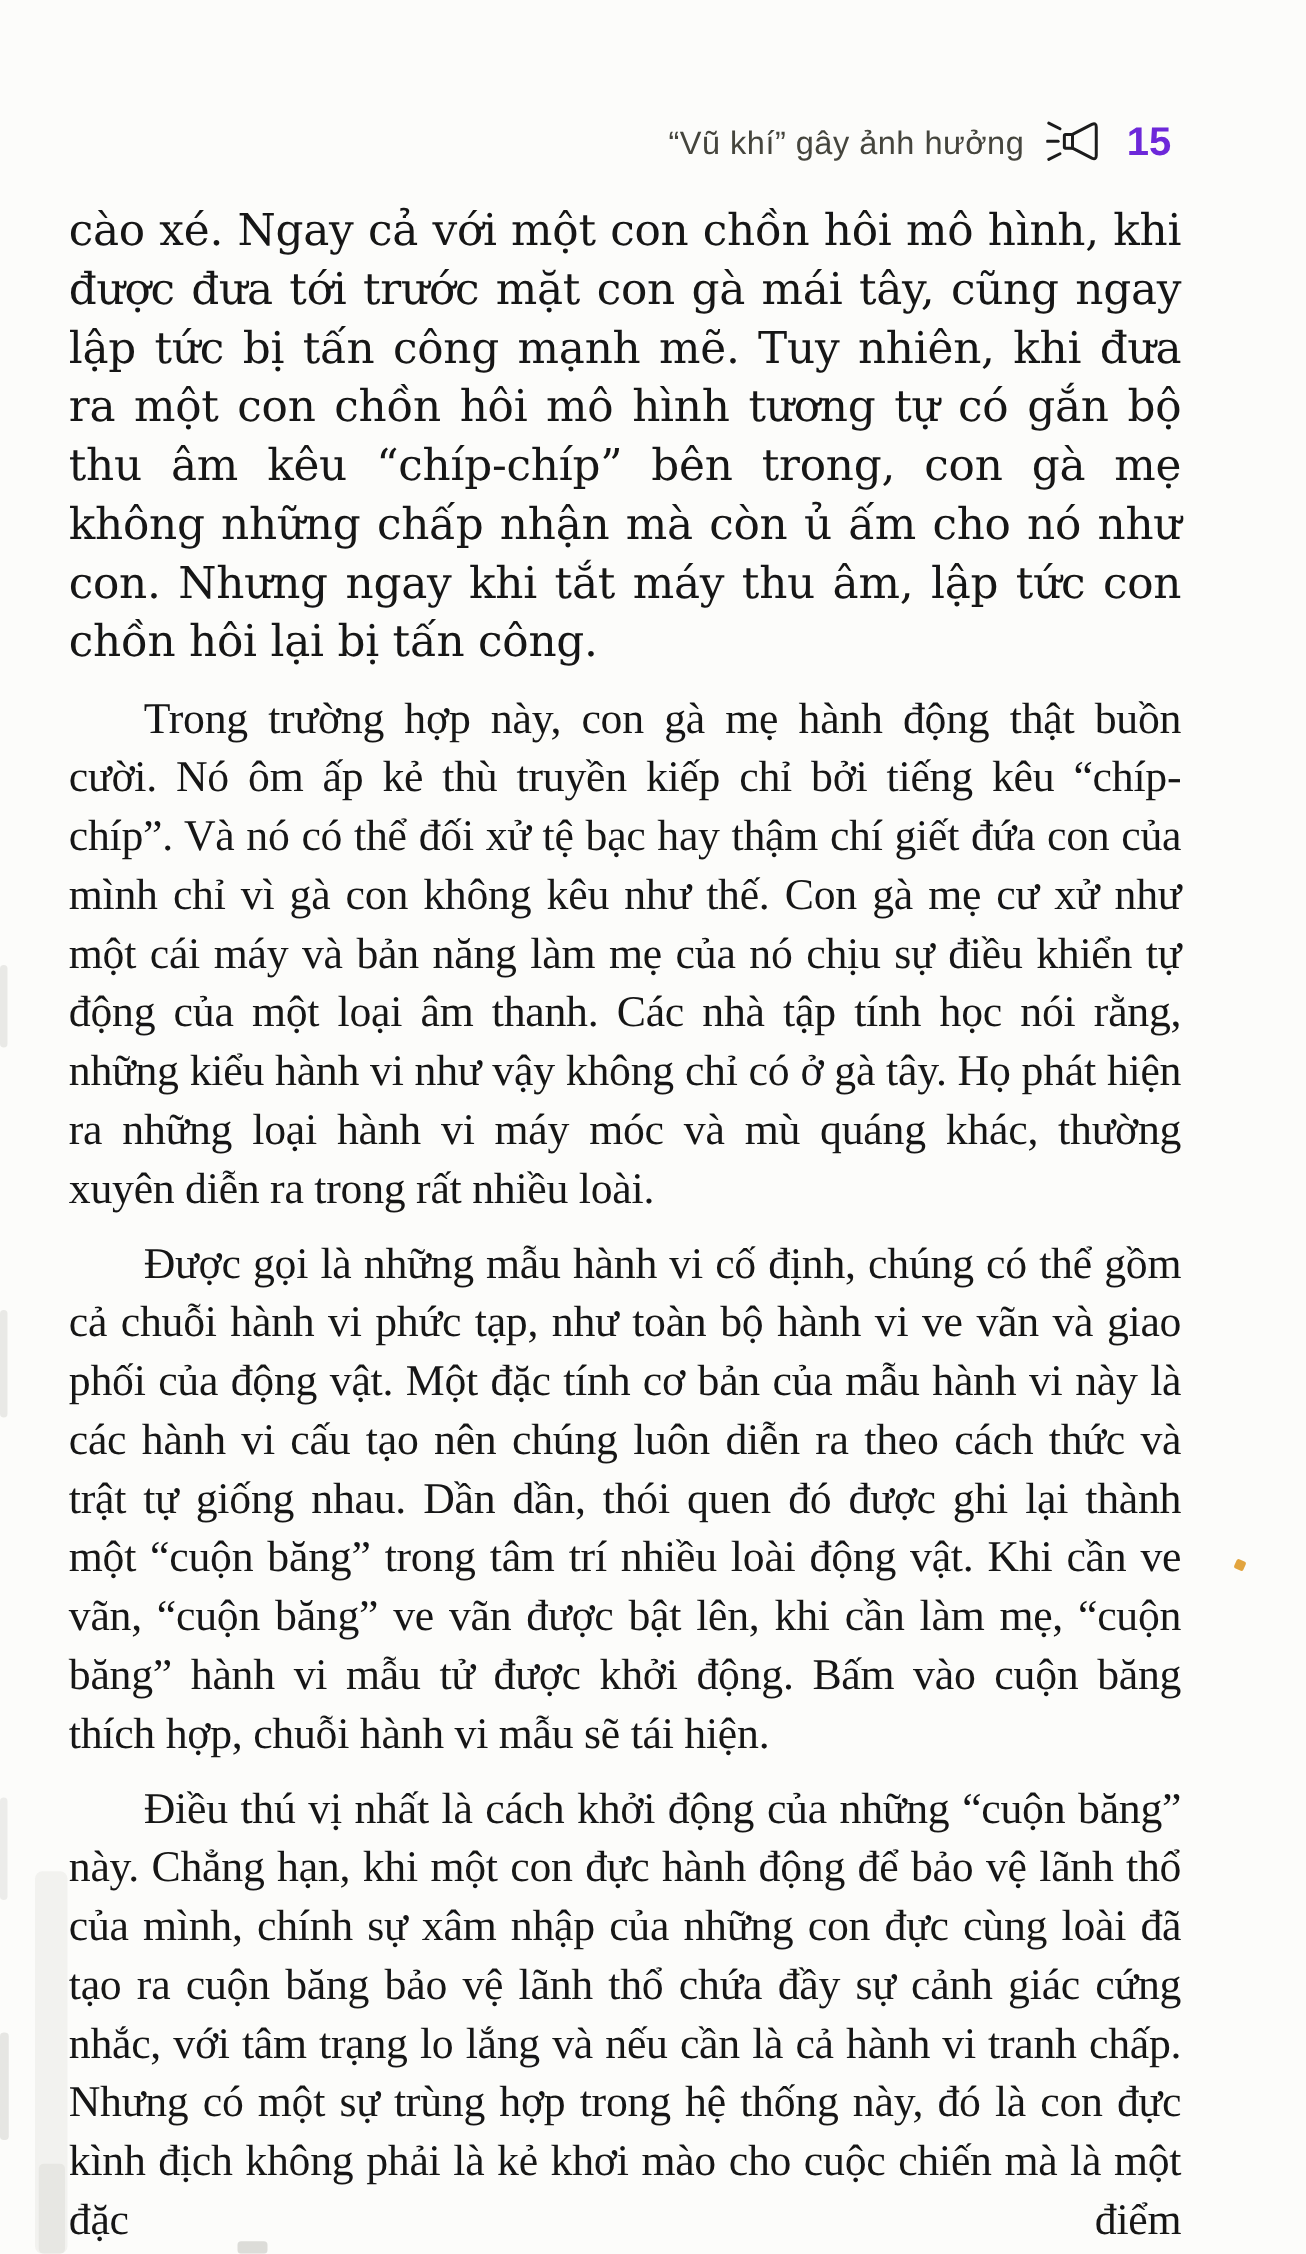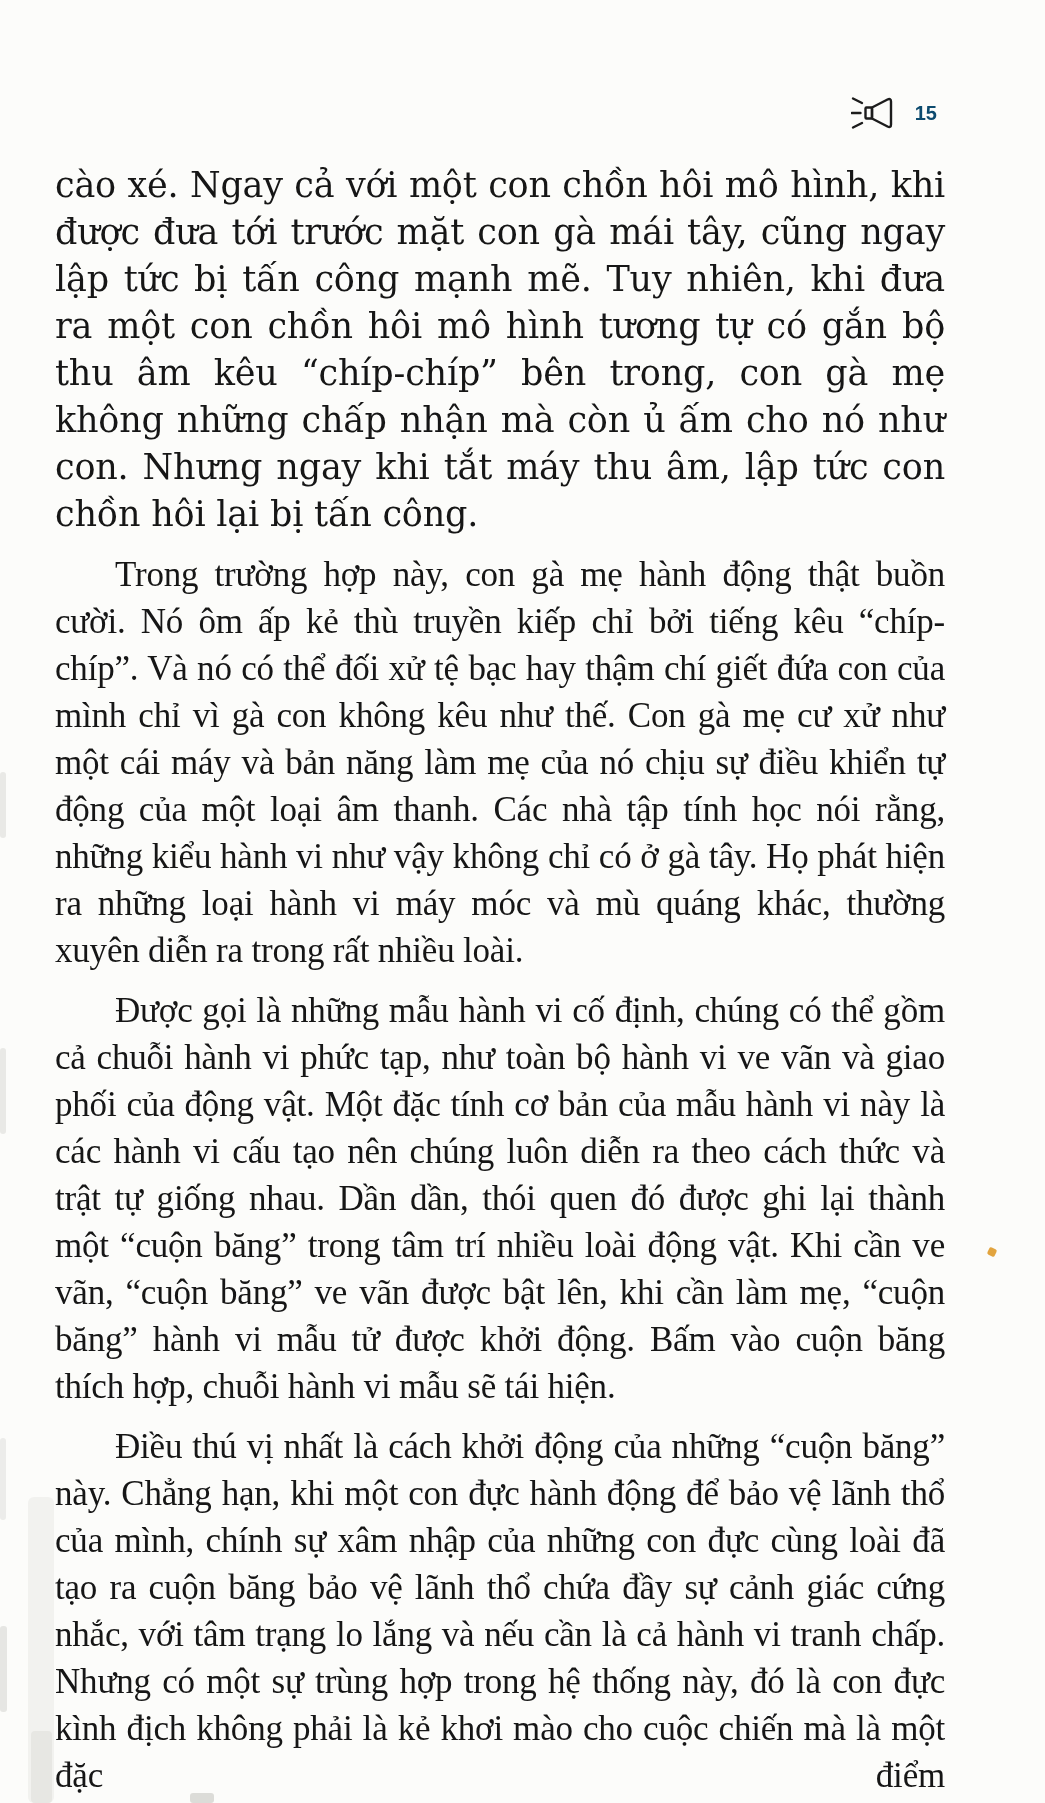--- a/index.html
+++ b/index.html
@@ -22,22 +22,22 @@
   .running-title {
     font-family: "Liberation Sans", sans-serif;
     font-size: 26px; font-weight: 400;
     color: #45453d;
     letter-spacing: 0.4px;
     padding-top: 2px;
   }
   .megaphone { width: 46px; height: 42px; flex: 0 0 auto; }
   .page-number {
     font-family: "Liberation Sans", sans-serif;
-    font-size: 20px; font-weight: 700;
-    color: #0c4a6e;
+    font-size: 32px; font-weight: 700;
+    color: #6d28d9;
   }
 
   
   .body-text {
     position: absolute;
     top: 162px; left: 55px; width: 890px;
     font-size: 35px;
     line-height: 47px;
     text-align: justify;
     letter-spacing: -0.2px;
@@ -56,20 +56,21 @@
   .band-b { left: 31px; top: 1731px; width: 21px; height: 72px;  background: #e7e7e3; border-radius: 4px; }
   .bottom-mark { left: 190px; top: 1793px; width: 24px; height: 10px; background: #dcdcd8; border-radius: 3px; }
   .speck { left: 988px; top: 1248px; width: 8px; height: 8px; border-radius: 2px; transform: rotate(25deg); }
 </style>
 </head>
 <body>
 
 <div class="page">
 
   <div class="running-header">
+    <span class="running-title">“Vũ khí” gây ảnh hưởng</span>
     <svg class="megaphone" viewBox="0 0 46 40" fill="none" stroke="#1c1c1c" stroke-width="2.4" stroke-linecap="round" stroke-linejoin="round">
       <path d="M11 10 L2 5.5"></path>
       <path d="M9.5 20 L0.8 20"></path>
       <path d="M11 30 L2 34.5"></path>
       <rect x="14.5" y="14.5" width="6.5" height="11" rx="1"></rect>
       <path d="M21 14.5 L36.5 6.5 Q40 4.8 40 8.6 L40 31.4 Q40 35.2 36.5 33.5 L21 25.5 Z"></path>
     </svg>
     <span class="page-number">15</span>
   </div>
 

